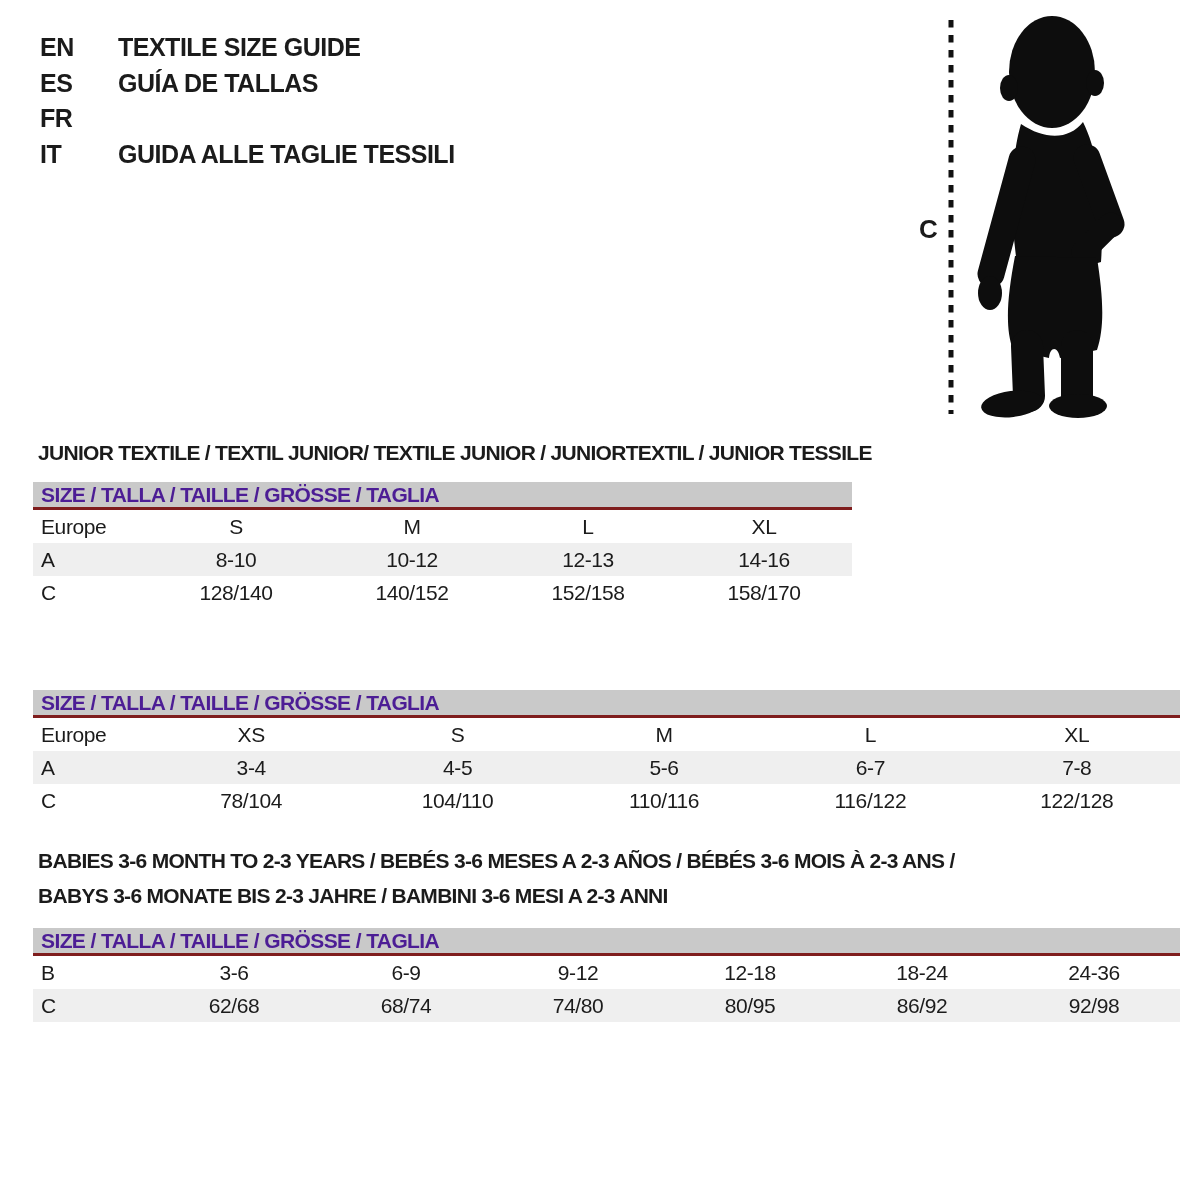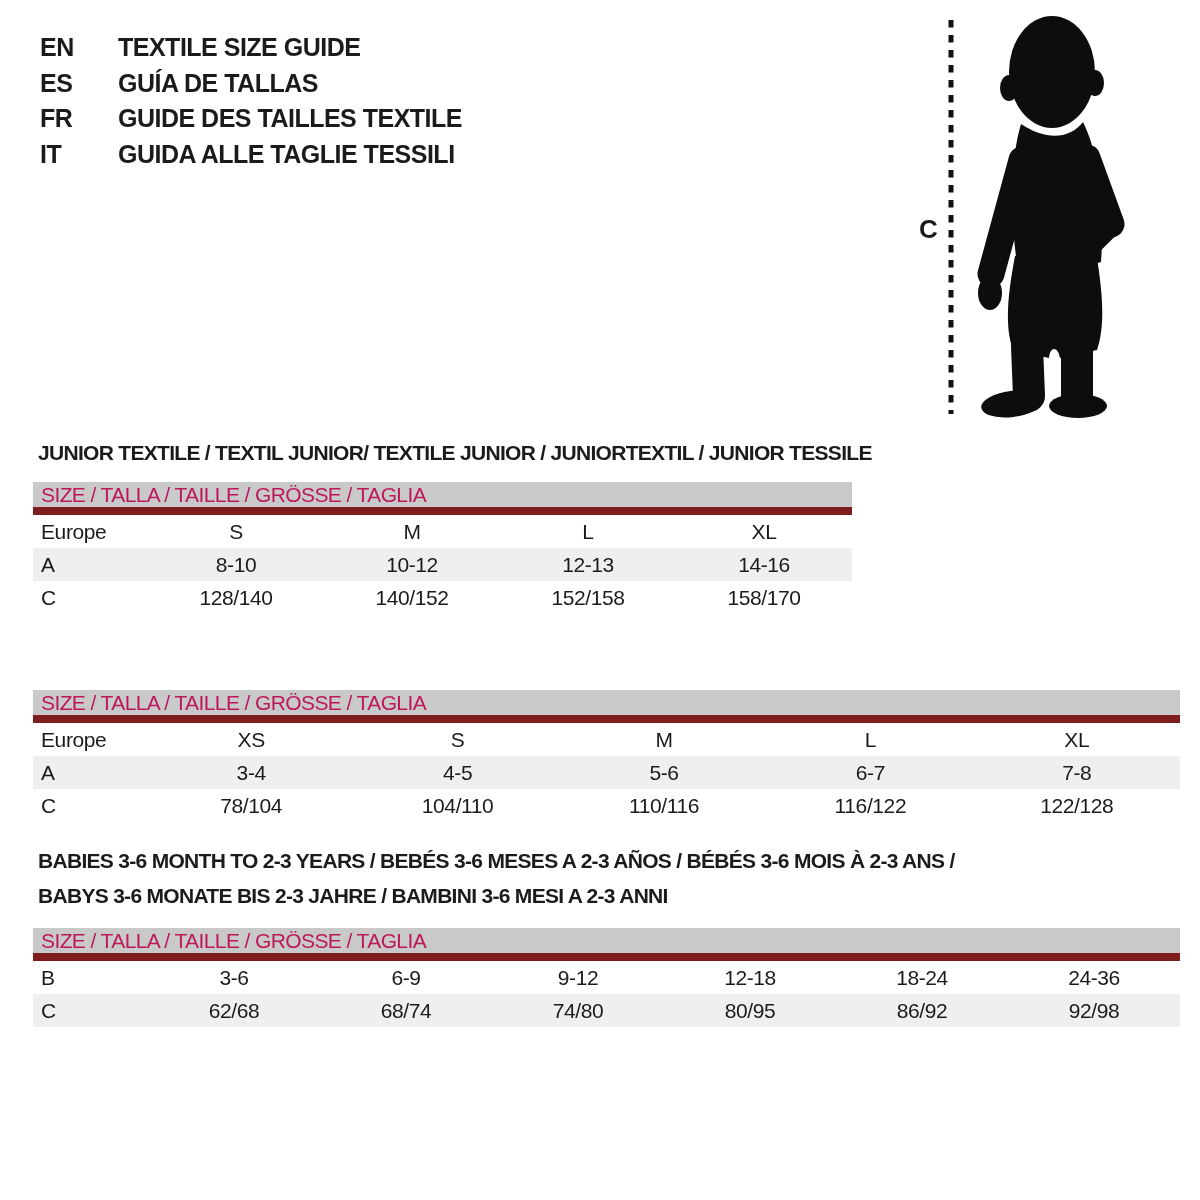--- a/index.html
+++ b/index.html
@@ -23,23 +23,23 @@
   
   .section-title {
     position:absolute; left:38px; font-size:21px; font-weight:700;
     letter-spacing:-0.7px; line-height:35px; white-space:nowrap;
   }
 
   
   .size-table { position:absolute; left:33px; }
   .size-bar {
     height:25px; line-height:25px; background:#c9c9c9;
-    border-bottom:8px solid #7f1d1d;
-    font-size:21px; font-weight:400; letter-spacing:-0.6px;
-    padding-left:8px; color:#be185d;
+    border-bottom:3px solid #7f1d1d;
+    font-size:21px; font-weight:700; letter-spacing:-0.6px;
+    padding-left:8px; color:#4c1d95;
   }
   .t-row { display:grid; height:33px; align-items:center; font-size:21px; letter-spacing:-0.4px; }
   .t-row.shaded { background:#efefef; }
   .t-cell { text-align:center; white-space:nowrap; }
   .t-cell.label { text-align:left; padding-left:8px; }
 
   
   .footnotes { position:absolute; left:40px; top:1072px; }
   .footnote { height:35px; line-height:24px; font-size:20.5px; font-weight:700; letter-spacing:-0.5px; white-space:nowrap; }
 </style>
@@ -52,21 +52,20 @@
       <div class="lang-row">
         <span class="lang-code">EN</span>
         <span class="lang-label">TEXTILE SIZE GUIDE</span>
       </div>
       <div class="lang-row">
         <span class="lang-code">ES</span>
         <span class="lang-label">GUÍA DE TALLAS</span>
       </div>
       <div class="lang-row">
         <span class="lang-code">FR</span>
-        <span class="lang-label">GUIDE DES TAILLES TEXTILE</span>
       </div>
       <div class="lang-row">
         <span class="lang-code">IT</span>
         <span class="lang-label">GUIDA ALLE TAGLIE TESSILI</span>
       </div>
     </div>
 
   <div class="figure">
     <svg width="240" height="410" viewBox="0 0 240 410">
 

